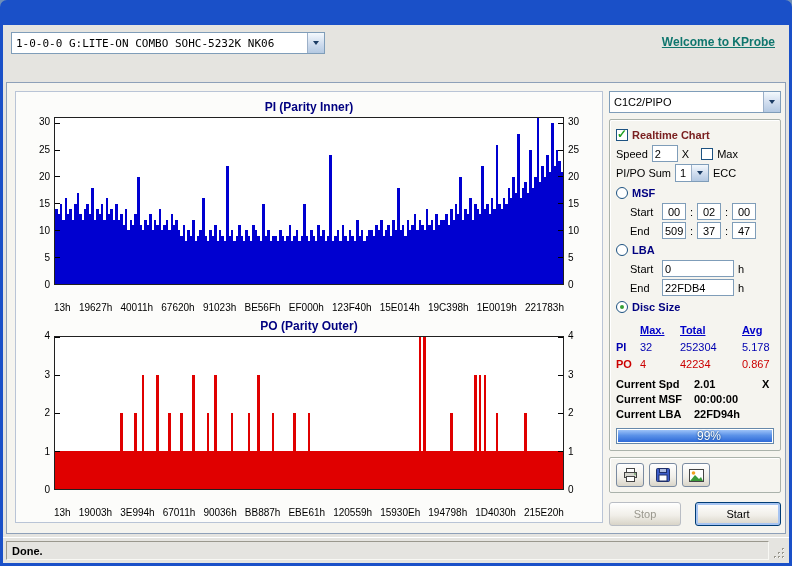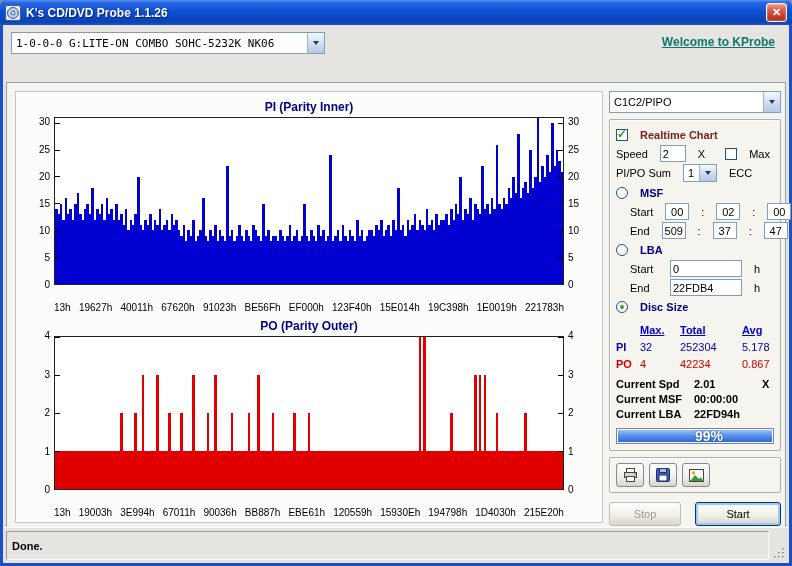--- a/index.html
+++ b/index.html
@@ -44,73 +44,62 @@
   .yl-left .ytick{right:4px;}
   .yl-right .ytick{left:4px;}
   .plot{position:relative;border:1px solid #202020;background:#fff;height:168px;grid-column:2;}
   #chart1 .plot{height:154px;}
   .plot-svg{position:absolute;inset:0;width:100%;height:100%;display:block;}
   .xlabels{grid-column:2;display:flex;justify-content:space-between;font-size:10px;padding-top:17px;white-space:nowrap;}
   
   .sidebar{position:absolute;left:602px;top:8px;width:172px;}
   .groupbox{border:1px solid #aab2ab;border-radius:2px;background:transparent;padding:6px 6px;margin-top:6px;
     box-shadow:inset 1px 1px 0 #ffffff;}
-  .row{display:flex;align-items:center;gap:12px;min-height:17px;}
+  .row{display:flex;align-items:center;gap:4px;min-height:17px;}
   .row.indent{padding-left:14px;}
   .gb1{display:flex;flex-direction:column;gap:2px;}
   .navy{color:#000080;font-weight:bold;}
   .maroon{color:#7a2020;font-weight:bold;}
   .edit{height:17px;border:1px solid #7f9db9;background:#fff;font:11px "Liberation Sans",sans-serif;padding:0 2px;}
   .w26{width:26px;} .w24{width:24px;text-align:center;} .w70{width:72px;}
   .cb{width:12px;height:12px;border:1px solid #1d5281;background:#fff;position:relative;flex:0 0 auto;}
   .cb.checked::after{content:"\2713";position:absolute;left:0px;top:-2px;font-size:12px;font-weight:bold;color:#21a121;line-height:1;}
   .radio{width:12px;height:12px;border:1px solid #1d5281;border-radius:50%;background:#fff;position:relative;flex:0 0 auto;}
   .radio.on::after{content:"";position:absolute;left:3px;top:3px;width:4px;height:4px;border-radius:50%;background:#36a036;}
   .lb{width:28px;}
   #stats-table{display:flex;flex-direction:column;margin-top:4px;}
   .stat-hrow,.stat-row{display:grid;grid-template-columns:22px 38px 60px 1fr;column-gap:2px;align-items:center;height:17px;}
   .stat-h{color:#0000c8;font-weight:bold;text-decoration:underline;}
   .stat-l{font-weight:bold;}
   #current-rows{display:flex;flex-direction:column;margin-top:2px;}
   .cur-row{display:grid;grid-template-columns:78px 1fr 12px;align-items:center;height:15px;font-weight:bold;}
   .progress{position:relative;height:16px;border:1px solid #6688aa;background:#fff;margin-top:5px;}
   .progress .fill{position:absolute;top:1px;bottom:1px;left:1px;background:linear-gradient(180deg,#9cc2f8 0%,#5b92e8 45%,#2e6ad8 100%);}
   .progress .lbl{position:absolute;inset:0;display:flex;align-items:center;justify-content:center;
-    font-size:14px;font-weight:bold;color:#fff;text-shadow:0 0 2px #003366;margin-left:28px;}
+    font-size:12px;font-weight:normal;color:#fff;text-shadow:0 0 2px #003366;margin-left:28px;}
   .gb2{display:flex;align-items:center;gap:5px;padding:5px 6px;}
   .icon-btn{width:28px;height:24px;border:1px solid #7a8aa0;border-radius:3px;display:flex;align-items:center;justify-content:center;
     background:linear-gradient(180deg,#ffffff 0%,#f0eee8 60%,#d9d5c9 100%);cursor:default;}
   .btnrow{display:flex;justify-content:space-between;margin-top:9px;}
   .xp-btn{height:24px;border:1px solid #003c74;border-radius:3px;background:linear-gradient(180deg,#ffffff 0%,#f1efe9 55%,#d8d4c8 100%);
     font:11px "Liberation Sans",sans-serif;display:flex;align-items:center;justify-content:center;cursor:default;}
   .xp-btn.stop{width:72px;color:#9a988e;border-color:#b9bdc4;}
   .xp-btn.start{width:86px;font-weight:normal;box-shadow:inset 0 0 0 2px #a6c4f2;}
   
-  .statusbar{position:absolute;left:0;right:0;bottom:0;height:36px;background:#e5e4e0;border-top:1px solid #ffffff;
+  .statusbar{position:absolute;left:0;right:0;bottom:0;height:26px;background:#e5e4e0;border-top:1px solid #ffffff;
     display:flex;align-items:stretch;padding:3px 3px 3px 3px;gap:3px;}
   .status-panel{flex:1;border:1px solid;border-color:#9a988e #f8f8f4 #f8f8f4 #9a988e;display:flex;align-items:center;
     padding:0 5px;font-weight:bold;}
   .grip{width:14px;display:flex;align-items:flex-end;justify-content:flex-end;}
 </style>
 </head>
 <body>
 
 <div id="window">
 
-  <div class="titlebar">
-    <svg class="app-icon" viewBox="0 0 16 16">
-      <rect x="0.5" y="0.5" width="15" height="15" rx="2" fill="#e8eef8" stroke="#3a5a9a"></rect>
-      <circle cx="8" cy="8" r="5.5" fill="#b8cce8" stroke="#3a5a9a"></circle>
-      <circle cx="8" cy="8" r="1.8" fill="#ffffff" stroke="#3a5a9a"></circle>
-    </svg>
-    <span class="title-text">K's CD/DVD Probe 1.1.26</span>
-    <span class="close-btn">
-      <span>✕</span>
-    </span>
-  </div>
 
   <div class="client">
 
     <div class="combo mono drive-combo">
       <span class="val">1-0-0-0 G:LITE-ON COMBO SOHC-5232K NK06</span>
       <span class="btn">
           <span class="arrow"></span>
         </span>
     </div>
     <span class="welcome">Welcome to KProbe</span>

